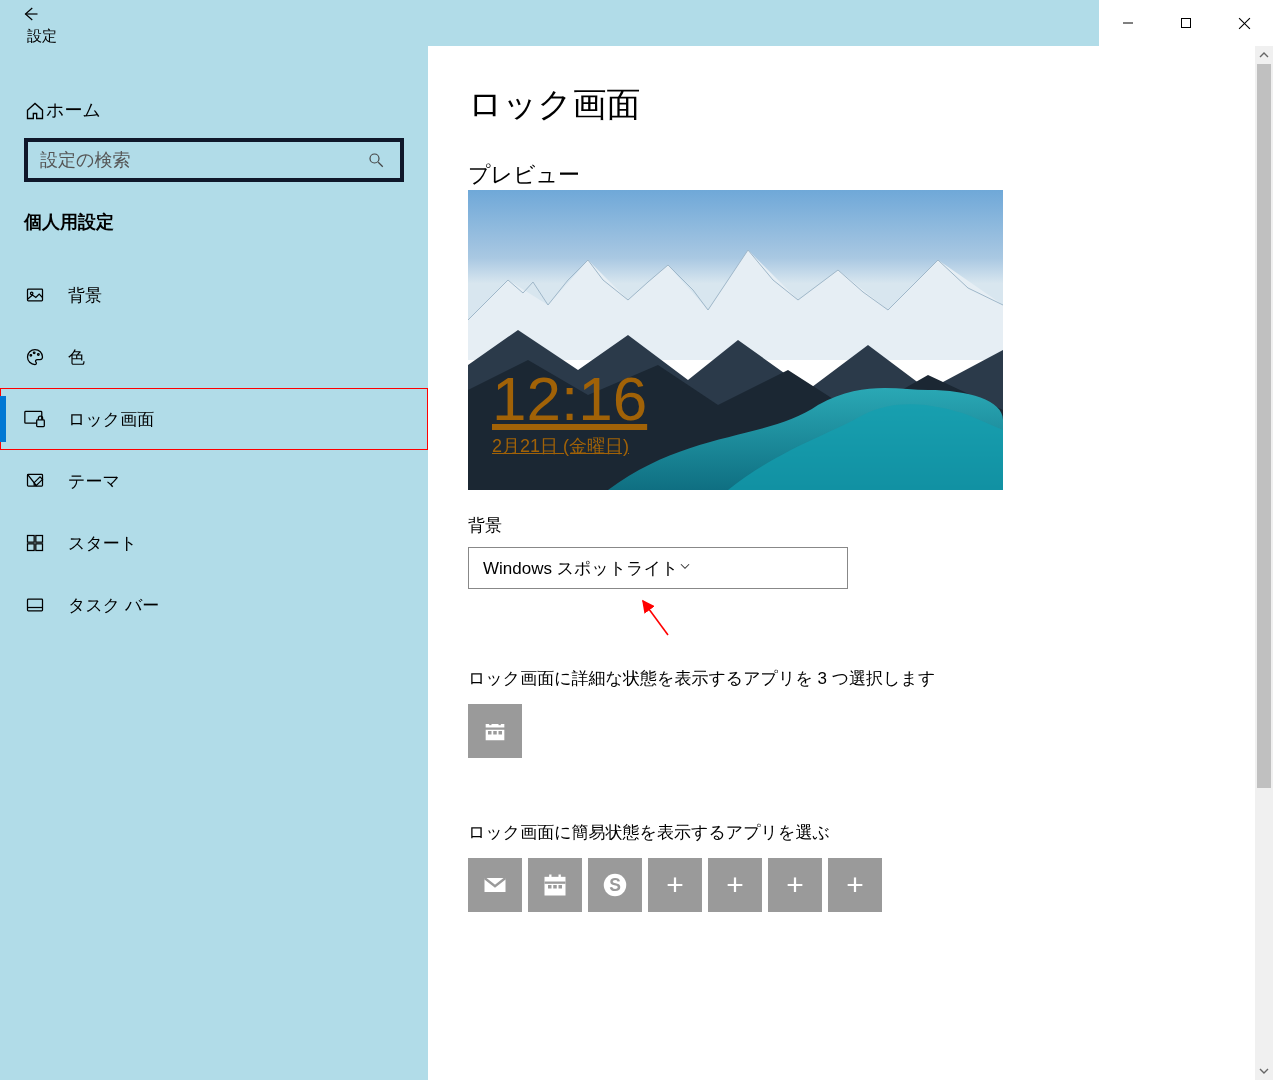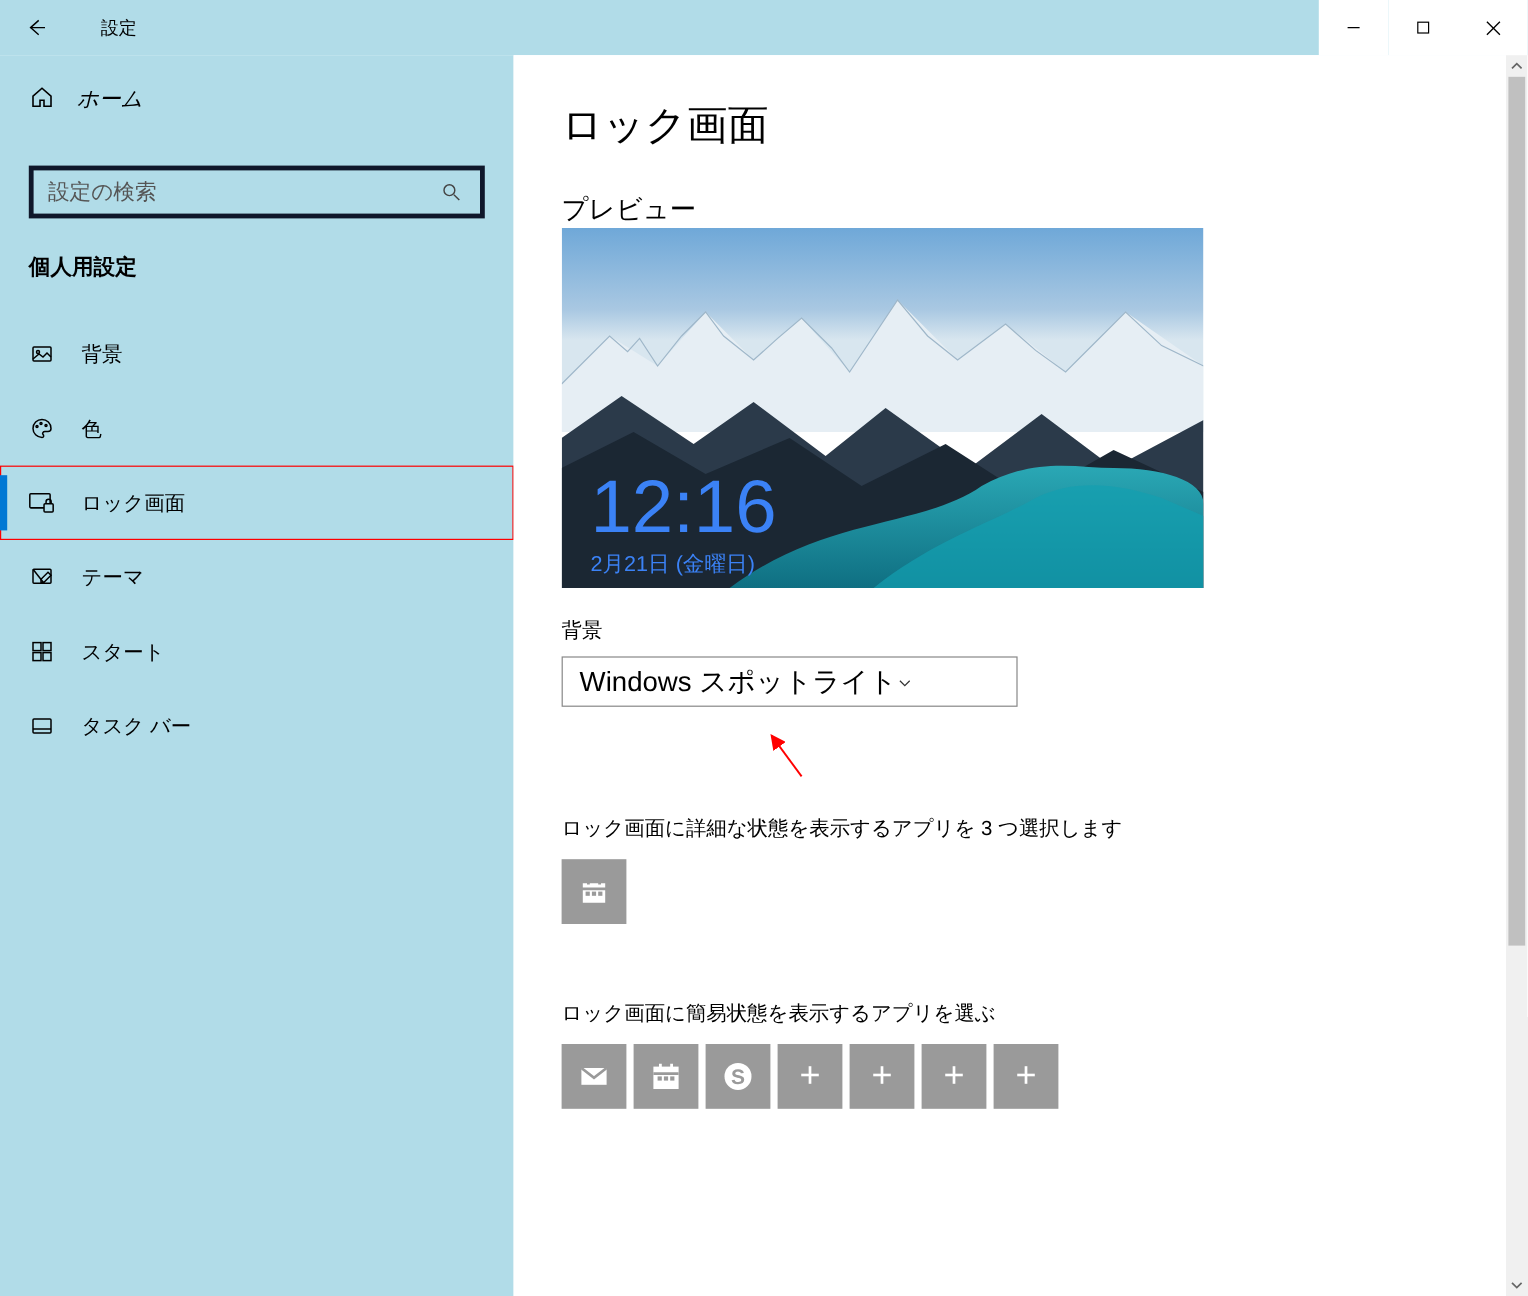--- a/index.html
+++ b/index.html
@@ -1,50 +1,50 @@
 <!DOCTYPE html>
 <html><head>
 <meta charset="utf-8">
 <style>
   * { box-sizing: border-box; margin: 0; padding: 0; font-family: "Yu Gothic UI", "Segoe UI", Meiryo, sans-serif; }
   html, body { width: 1273px; height: 1080px; overflow: hidden; background: #fff; }
   .window { width: 1273px; height: 1080px; position: relative; display: flex; flex-direction: column; }
   .titlebar { height: 46px; display: flex; align-items: center; position: relative; background: #b1dce8; }
-  .titlebar-left { display: flex; align-items: center; height: 100%; }
+  .titlebar-left { display: flex; align-items: center; height: 100%; flex-direction: column; }
   .back-btn { width: 60px; height: 46px; display: flex; align-items: center; justify-content: center; cursor: pointer; color: #000; }
   .title-text { font-size: 15px; color: #000; margin-left: 24px; }
   .window-controls { position: absolute; right: 0; top: 0; height: 46px; display: flex; }
   .wc-btn { width: 58px; height: 46px; display: flex; align-items: center; justify-content: center; cursor: pointer; background: #fff; }
   .wc-btn svg { stroke: #000; }
   .body { flex: 1; display: flex; height: calc(100% - 46px); }
   .sidebar { width: 428px; background: #b1dce8; height: 100%; padding-top: 24px; position: relative; }
-  .home-row { display: flex; align-items: flex-start; height: 52px; padding-left: 24px; gap: 18px; cursor: pointer; color: #000; font-style: italic; }
+  .home-row { display: flex; align-items: flex-end; height: 52px; padding-left: 24px; cursor: pointer; color: #000; }
   .home-row .lbl { font-size: 18px; }
   .search-wrap { margin: 16px 24px 0 24px; }
   .search-box { width: 100%; height: 44px; border: 4px solid #0f172a; background: transparent; display: flex; align-items: center; padding: 0 12px; }
   .search-box input { flex: 1; border: none; background: transparent; outline: none; font-size: 18px; color: #333; }
   .search-box input::placeholder { color: #555; }
   .search-box .mag { width: 24px; display: flex; justify-content: center; }
   .section-title { font-size: 18px; font-weight: 700; color: #000; padding: 28px 24px 14px 24px; }
   .nav { margin-top: 16px; }
   .nav-item { display: flex; align-items: center; height: 62px; padding-left: 24px; gap: 22px; cursor: pointer; color: #000; font-size: 17px; position: relative; }
   .nav-item.active { outline: 1px solid #ff0000; outline-offset: -1px; }
   .nav-item.active::before { content: ""; position: absolute; left: 0; top: 8px; bottom: 8px; width: 6px; background: #0078d4; }
   .nav-icon { width: 22px; height: 22px; display: flex; align-items: center; justify-content: center; }
   .content-wrap { flex: 1; position: relative; background: #fff; display: flex; }
   .content { flex: 1; padding: 36px 40px 0 40px; overflow: hidden; }
   .content h1 { font-size: 34px; font-weight: 400; color: #000; margin-bottom: 32px; }
   .sub-h { font-size: 22px; color: #000; }
   .preview { width: 535px; height: 300px; position: relative; overflow: hidden; margin-bottom: 24px; }
   .preview svg.bg { position: absolute; inset: 0; width: 100%; height: 100%; }
-  .preview-overlay { position: absolute; left: 24px; bottom: 8px; color: #3b82f6; }
+  .preview-overlay { position: absolute; left: 24px; bottom: 32px; color: #a16207; text-decoration: underline; }
   .preview-time { font-size: 62px; font-weight: 200; line-height: 1; }
   .preview-date { font-size: 18px; margin-top: 4px; }
   .field-label { font-size: 17px; color: #000; margin-bottom: 10px; }
-  .dropdown { width: 380px; height: 42px; border: 1px solid #888; display: flex; align-items: center; padding: 0 14px; cursor: pointer; font-size: 23px; color: #000; margin-bottom: 20px; }
+  .dropdown { width: 380px; height: 42px; border: 1px solid #888; display: flex; align-items: center; padding: 0 14px; cursor: pointer; font-size: 17px; color: #000; margin-bottom: 8px; }
   .arrow-anno { position: relative; height: 50px; width: 380px; }
   .arrow-anno svg { position: absolute; top: -2px; left: 0; }
   .section-text { font-size: 17px; color: #000; margin-top: 20px; margin-bottom: 14px; }
   .tile-row { display: flex; gap: 6px; }
   .tile { width: 54px; height: 54px; background: #9a9a9a; display: flex; align-items: center; justify-content: center; color: #fff; cursor: pointer; }
   .tile svg { fill: #fff; }
   .tile.plus { font-size: 30px; font-weight: 300; color: #fff; }
   .scrollbar { width: 18px; background: #f0f0f0; position: relative; }
   .scrollbar-thumb { position: absolute; left: 2px; right: 2px; top: 0; height: 70%; background: #c0c0c0; cursor: pointer; }
   .scrollbar-arrow { position: absolute; left: 0; right: 0; height: 18px; display: flex; align-items: center; justify-content: center; cursor: pointer; }

